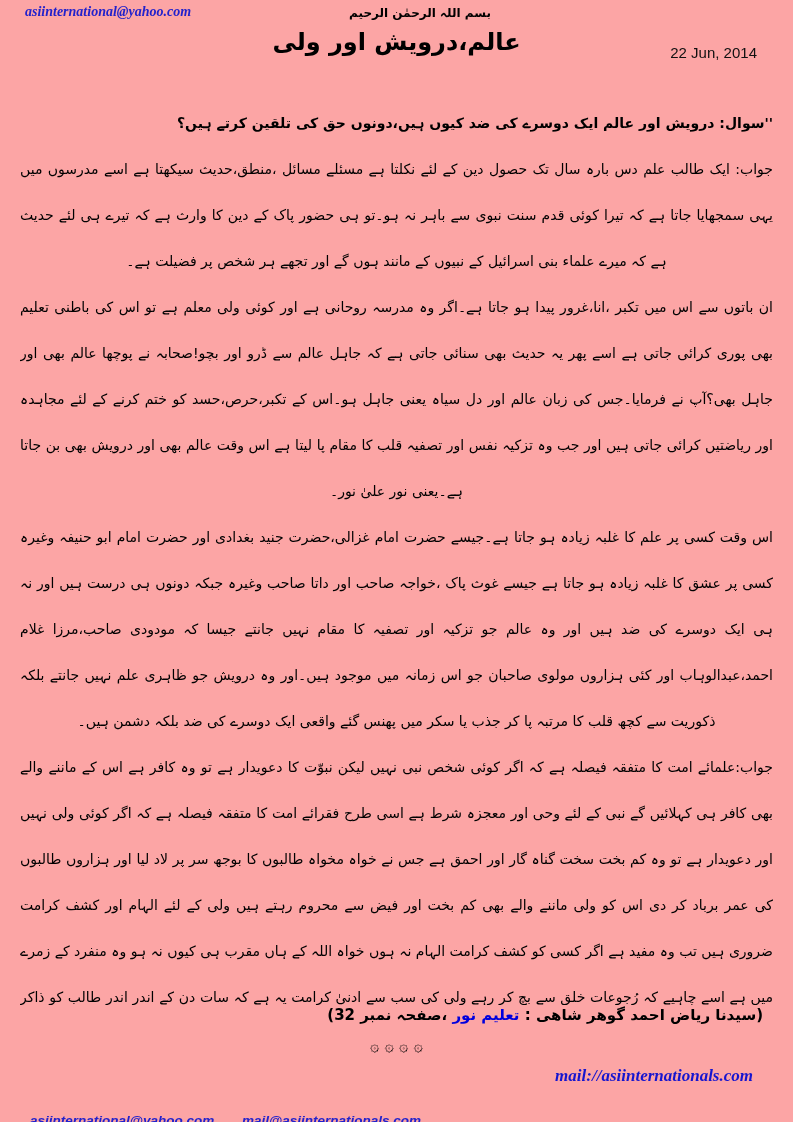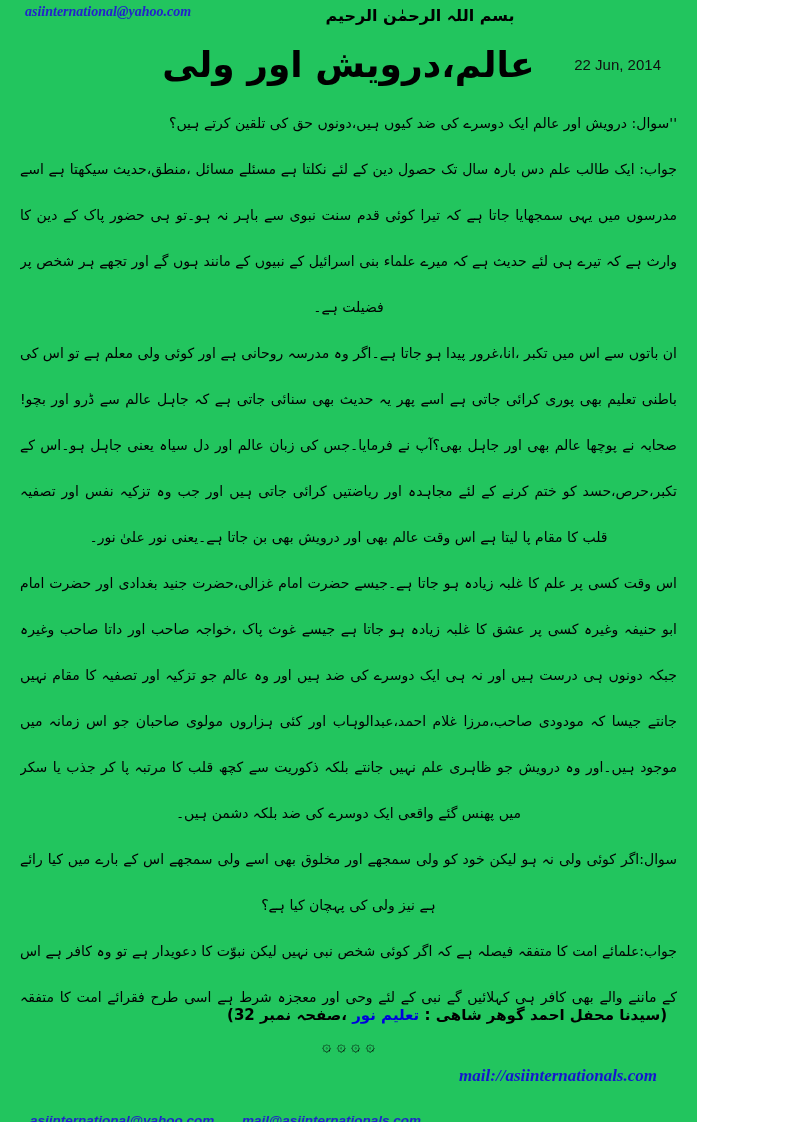--- a/index.html
+++ b/index.html
@@ -1,44 +1,44 @@
 <!DOCTYPE html>
 <html lang="ur"><head>
 <meta charset="utf-8">
 <style>
   html,body { margin:0; padding:0; background:#ffffff; }
   .page {
-    position:relative; width:697px; height:1122px; background:#22c55e;
+    position:relative; width:793px; height:1122px; background:#fca5a5;
     overflow:hidden; font-family:"DejaVu Sans", sans-serif; color:#000;
   }
   .email-top {
     position:absolute; top:4px; left:25px;
     font-family:"Liberation Serif", serif; font-style:italic; font-weight:bold;
     font-size:14px; color:#2222cc; text-decoration:none; cursor:pointer;
   }
   .bismillah {
     position:absolute; top:6px; left:260px; width:320px; text-align:center;
-    direction:rtl; font-weight:bold; font-size:16px; color:#000;
+    direction:rtl; font-weight:bold; font-size:12px; color:#000;
   }
   .date {
     position:absolute; top:44px; right:36px;
-    font-family:"Liberation Sans", sans-serif; font-size:15px; color:#111;margin-top:12px;
+    font-family:"Liberation Sans", sans-serif; font-size:15px; color:#111;
   }
   .title {
-    position:absolute; top:28px; left:0; right:0; margin:16px; text-align:center;
-    direction:rtl; font-size:36px; font-weight:bold; color:#000;
+    position:absolute; top:28px; left:0; right:0; margin:0; text-align:center;
+    direction:rtl; font-size:24px; font-weight:bold; color:#000;
   }
   .body-text {
     position:absolute; top:100px; left:20px; right:20px; height:905px;
     direction:rtl; font-size:14px; color:#000; overflow:hidden;
   }
   .para {
     margin:0; text-align:justify; text-align-last:center; line-height:46px;
   }
-  .para.question { text-align:left; text-align-last:right; }
+  .para.question { text-align:left; text-align-last:right;font-weight:bold; }
   .citation {
     position:absolute; top:1006px; right:30px; direction:rtl;
     font-size:15px; font-weight:bold; color:#000;
   }
   .citation .book { color:#0000dd; }
   .ornament {
     position:absolute; top:1036px; left:0; right:0; text-align:center;
     font-size:16px; letter-spacing:8px; color:#000;
   }
   .footer-left {
@@ -65,25 +65,24 @@
 
   <div class="date">22 Jun, 2014</div>
 
   <h1 class="title">عالم،درویش اور ولی</h1>
 
   <div class="body-text" id="body-paragraphs">
       <div class="para question" dir="rtl">''سوال: درویش اور عالم ایک دوسرے کی ضد کیوں ہیں،دونوں حق کی تلقین کرتے ہیں؟</div>
       <div class="para " dir="rtl">جواب: ایک طالب علم دس بارہ سال تک حصول دین کے لئے نکلتا ہے مسئلے مسائل ،منطق،حدیث سیکھتا ہے اسے مدرسوں میں یہی سمجھایا جاتا ہے کہ تیرا کوئی قدم سنت نبوی سے باہر نہ ہو۔تو ہی حضور پاک کے دین کا وارث ہے کہ تیرے ہی لئے حدیث ہے کہ میرے علماء بنی اسرائیل کے نبیوں کے مانند ہوں گے اور تجھے ہر شخص پر فضیلت ہے۔</div>
       <div class="para " dir="rtl">ان باتوں سے اس میں تکبر ،انا،غرور پیدا ہو جاتا ہے۔اگر وہ مدرسہ روحانی ہے اور کوئی ولی معلم ہے تو اس کی باطنی تعلیم بھی پوری کرائی جاتی ہے اسے پھر یہ حدیث بھی سنائی جاتی ہے کہ جاہل عالم سے ڈرو اور بچو!صحابہ نے پوچھا عالم بھی اور جاہل بھی؟آپ نے فرمایا۔جس کی زبان عالم اور دل سیاہ یعنی جاہل ہو۔اس کے تکبر،حرص،حسد کو ختم کرنے کے لئے مجاہدہ اور ریاضتیں کرائی جاتی ہیں اور جب وہ تزکیہ نفس اور تصفیہ قلب کا مقام پا لیتا ہے اس وقت عالم بھی اور درویش بھی بن جاتا ہے۔یعنی نور علیٰ نور۔</div>
       <div class="para " dir="rtl">اس وقت کسی پر علم کا غلبہ زیادہ ہو جاتا ہے۔جیسے حضرت امام غزالی،حضرت جنید بغدادی اور حضرت امام ابو حنیفہ وغیرہ کسی پر عشق کا غلبہ زیادہ ہو جاتا ہے جیسے غوث پاک ،خواجہ صاحب اور داتا صاحب وغیرہ جبکہ دونوں ہی درست ہیں اور نہ ہی ایک دوسرے کی ضد ہیں اور وہ عالم جو تزکیہ اور تصفیہ کا مقام نہیں جانتے جیسا کہ مودودی صاحب،مرزا غلام احمد،عبدالوہاب اور کئی ہزاروں مولوی صاحبان جو اس زمانہ میں موجود ہیں۔اور وہ درویش جو ظاہری علم نہیں جانتے بلکہ ذکوریت سے کچھ قلب کا مرتبہ پا کر جذب یا سکر میں پھنس گئے واقعی ایک دوسرے کی ضد بلکہ دشمن ہیں۔</div>
-      <div class="para " dir="rtl">سوال:اگر کوئی ولی نہ ہو لیکن خود کو ولی سمجھے اور مخلوق بھی اسے ولی سمجھے اس کے بارے میں کیا رائے ہے نیز ولی کی پہچان کیا ہے؟</div>
       <div class="para " dir="rtl">جواب:علمائے امت کا متفقہ فیصلہ ہے کہ اگر کوئی شخص نبی نہیں لیکن نبوّت کا دعویدار ہے تو وہ کافر ہے اس کے ماننے والے بھی کافر ہی کہلائیں گے نبی کے لئے وحی اور معجزہ شرط ہے اسی طرح فقرائے امت کا متفقہ فیصلہ ہے کہ اگر کوئی ولی نہیں اور دعویدار ہے تو وہ کم بخت سخت گناہ گار اور احمق ہے جس نے خواہ مخواہ طالبوں کا بوجھ سر پر لاد لیا اور ہزاروں طالبوں کی عمر برباد کر دی اس کو ولی ماننے والے بھی کم بخت اور فیض سے محروم رہتے ہیں ولی کے لئے الہام اور کشف کرامت ضروری ہیں تب وہ مفید ہے اگر کسی کو کشف کرامت الہام نہ ہوں خواہ اللہ کے ہاں مقرب ہی کیوں نہ ہو وہ منفرد کے زمرے میں ہے اسے چاہیے کہ رُجوعات خلق سے بچ کر رہے ولی کی سب سے ادنیٰ کرامت یہ ہے کہ سات دن کے اندر اندر طالب کو ذاکر قلبی بنا دے یعنی اس کے دل کی دھڑکن اللہ اللہ کرنے لگے اور کم از کم چار مرد یا آٹھ عورتیں یہ گواہی دے سکیں کہ اس کے ذریعے انہیں محفل حضوری نصیب ہوئی ہے اور خود بھی اللہ تعالیٰ سے ہمکلامی کا مرتبہ رکھتا ہو۔''</div>
     </div>
 
-  <div class="citation"><span>(سیدنا محفل احمد گوھر شاھی : </span><span class="book">تعلیم نور</span><span> ،صفحہ نمبر 32)</span></div>
+  <div class="citation"><span>(سیدنا ریاض احمد گوھر شاھی : </span><span class="book">تعلیم نور</span><span> ،صفحہ نمبر 32)</span></div>
 
   <div class="ornament">۞ ۞ ۞ ۞</div>
 
   <div class="footer-left">
     <a>asiinternational@yahoo.com</a><span class="sep">,</span><a>mail@asiinternationals.com</a>
   </div>
 
   <a class="footer-url">mail://asiinternationals.com</a>
 
 </div>

